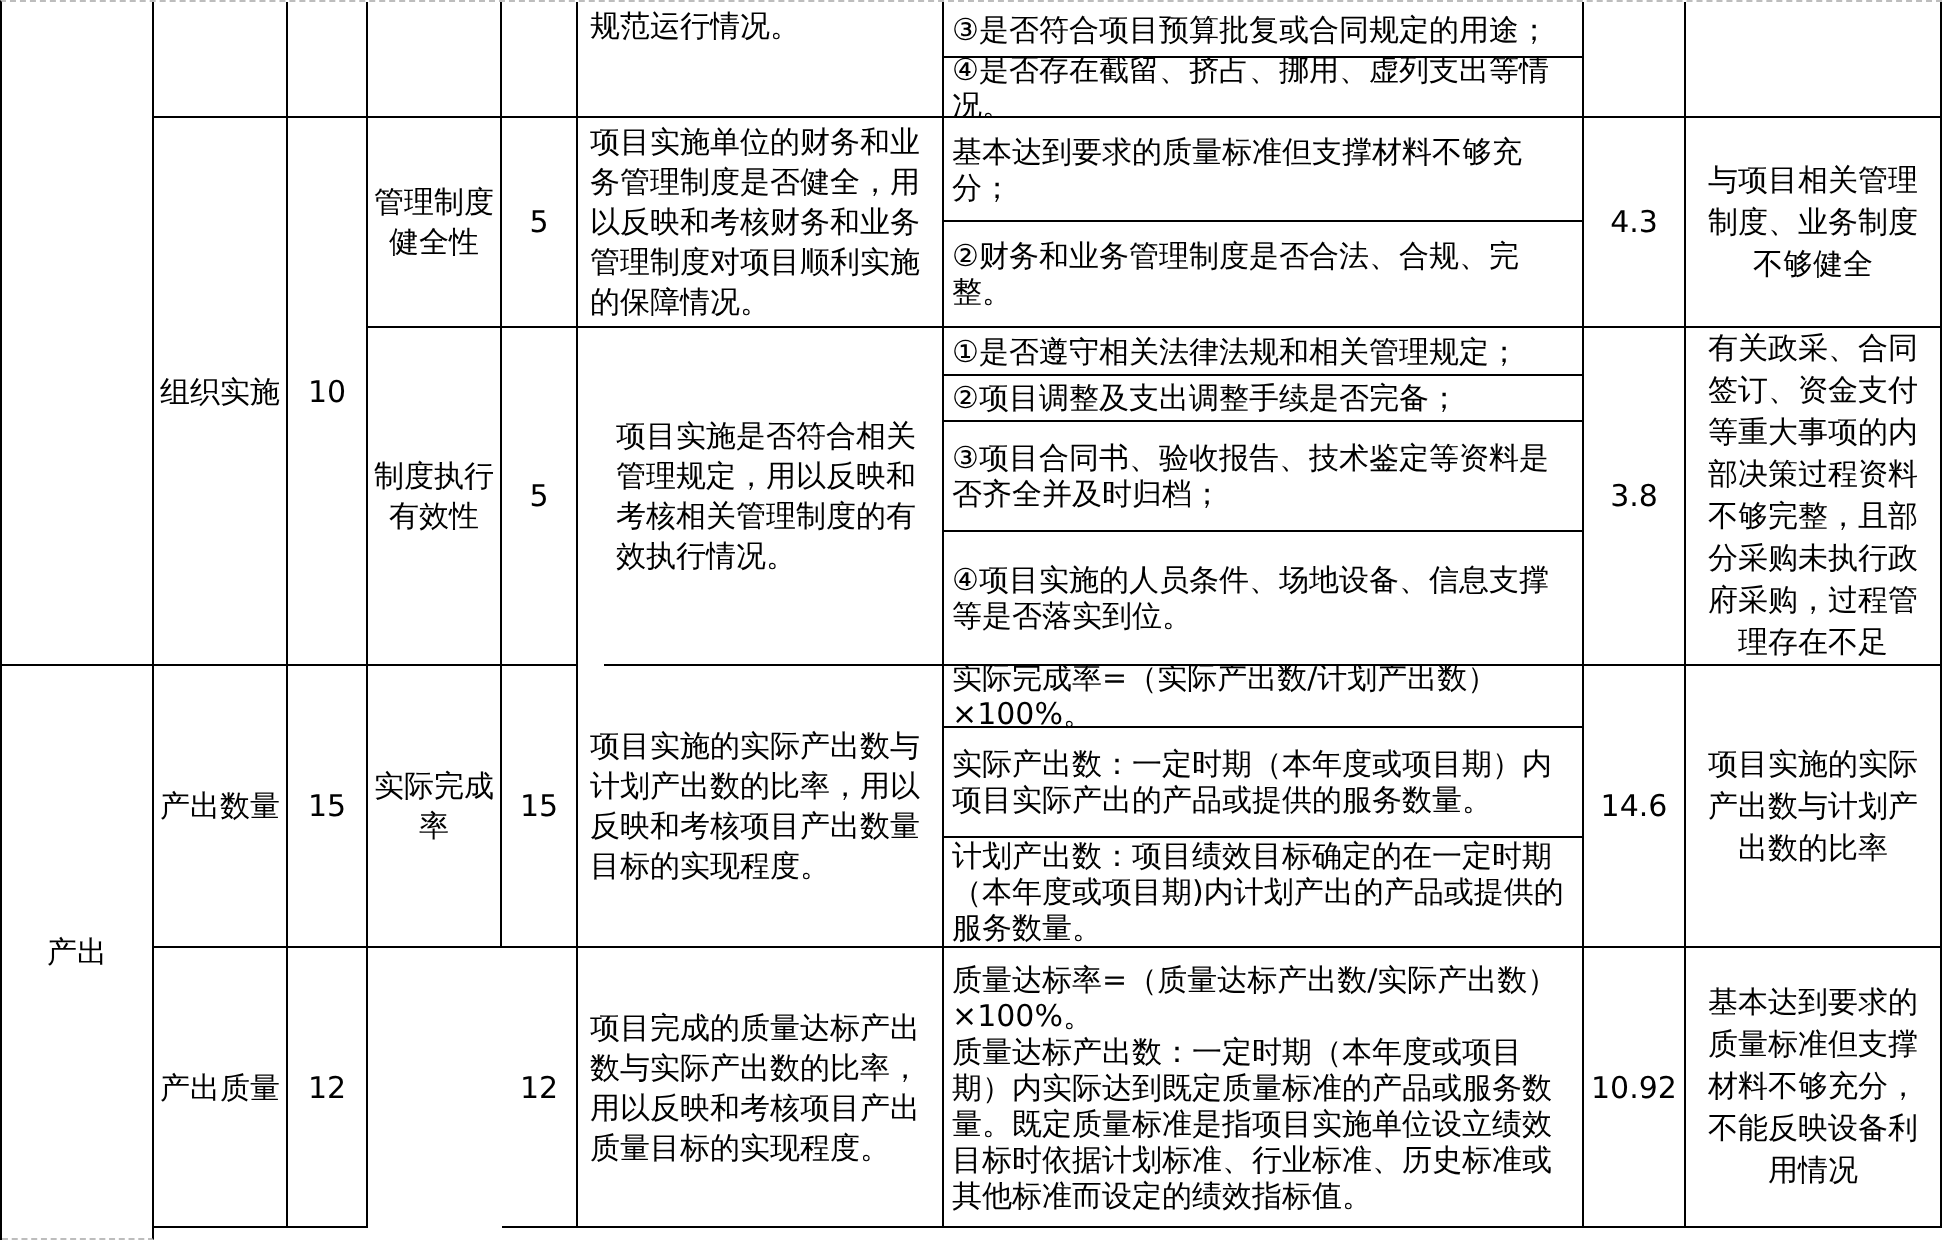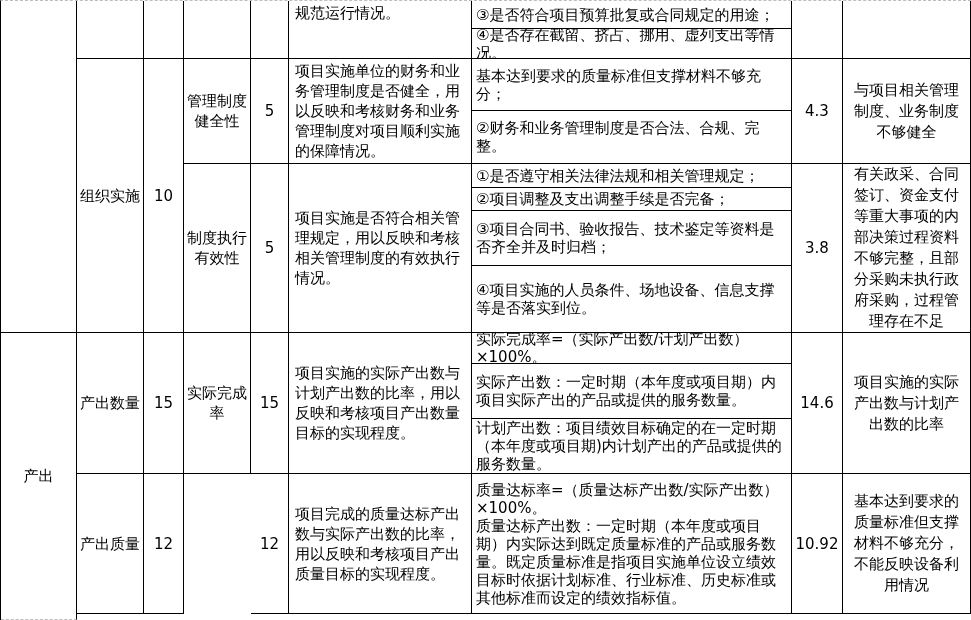--- a/index.html
+++ b/index.html
@@ -46,21 +46,21 @@
     <div class="cell" style="grid-column:4;grid-row:9/12;">实际完成率</div>
 
     <div class="cell" style="grid-column:5;grid-row:1/3;"></div>
     <div class="cell" style="grid-column:5;grid-row:3/5;">5</div>
     <div class="cell" style="grid-column:5;grid-row:5/9;">5</div>
     <div class="cell" style="grid-column:5;grid-row:9/12;">15</div>
     <div class="cell" style="grid-column:5;grid-row:12/13;">12</div>
 
     <div class="cell left vtop desc" style="grid-column:6;grid-row:1/3;">规范运行情况。</div>
     <div class="cell left desc" style="grid-column:6;grid-row:3/5;">项目实施单位的财务和业务管理制度是否健全，用以反映和考核财务和业务管理制度对项目顺利实施的保障情况。</div>
-    <div class="cell left desc" style="grid-column:6;grid-row:5/9;">项目实施是否符合相关管理规定，用以反映和考核相关管理制度的有效执行情况。</div>
+    <div class="cell left desc" style="grid-column:6;grid-row:5/9;margin-left:13px;">项目实施是否符合相关管理规定，用以反映和考核相关管理制度的有效执行情况。</div>
     <div class="cell left desc" style="grid-column:6;grid-row:9/12;">项目实施的实际产出数与计划产出数的比率，用以反映和考核项目产出数量目标的实现程度。</div>
     <div class="cell left desc" style="grid-column:6;grid-row:12/13;">项目完成的质量达标产出数与实际产出数的比率，用以反映和考核项目产出质量目标的实现程度。</div>
 
     <div class="cell left crit" style="grid-column:7;grid-row:1;">③是否符合项目预算批复或合同规定的用途；</div>
     <div class="cell left crit" style="grid-column:7;grid-row:2;">④是否存在截留、挤占、挪用、虚列支出等情况。</div>
     <div class="cell left crit" style="grid-column:7;grid-row:3;">基本达到要求的质量标准但支撑材料不够充分；</div>
     <div class="cell left crit" style="grid-column:7;grid-row:4;">②财务和业务管理制度是否合法、合规、完整。</div>
     <div class="cell left crit" style="grid-column:7;grid-row:5;">①是否遵守相关法律法规和相关管理规定；</div>
     <div class="cell left crit" style="grid-column:7;grid-row:6;">②项目调整及支出调整手续是否完备；</div>
     <div class="cell left crit" style="grid-column:7;grid-row:7;">③项目合同书、验收报告、技术鉴定等资料是否齐全并及时归档；</div>

